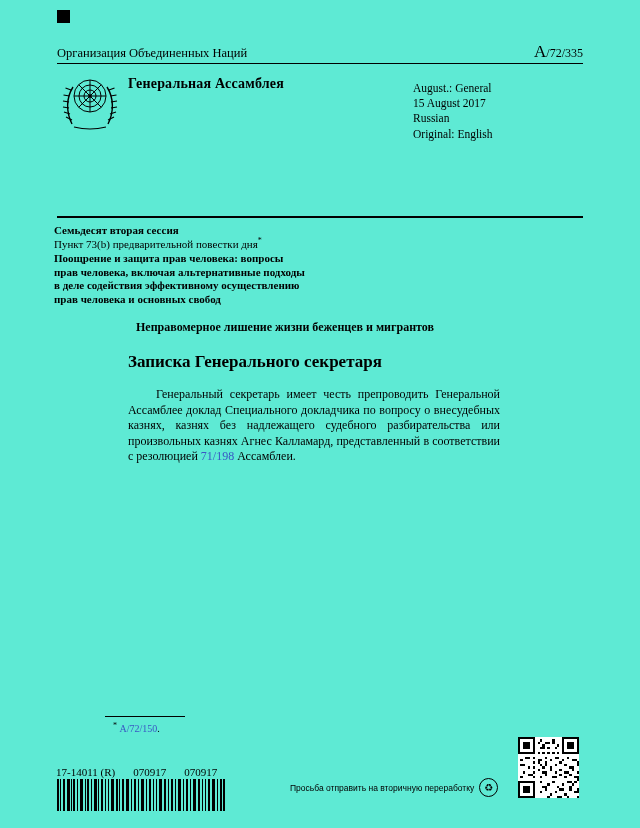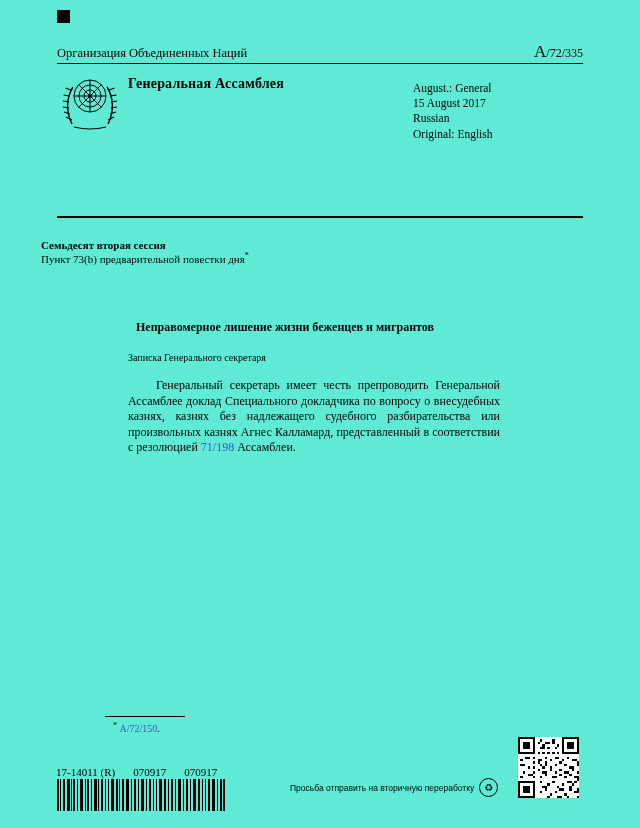--- a/index.html
+++ b/index.html
@@ -30,31 +30,31 @@
     position:absolute;left:128px;top:76px;margin:0;
     font-size:14px;font-weight:bold;letter-spacing:0.2px;
   }
   .distr-block{
     position:absolute;left:413px;top:81px;font-size:11.5px;line-height:1.32;
   }
   .rule-thick{
     position:absolute;left:57px;top:216px;width:526px;border-top:2.5px solid #000;
   }
   .session-block{
-    position:absolute;left:41px;top:224px;width:252px;font-size:11px;line-height:1.26;margin-top:15px;
+    position:absolute;left:54px;top:224px;width:252px;font-size:11px;line-height:1.26;
   }
   .session-line{font-weight:bold;}
   .agenda-item-line{font-weight:normal;}
   .agenda-title{font-weight:bold;}
   sup{font-size:8px;vertical-align:super;line-height:0;}
   .doc-body{
     position:absolute;left:128px;top:312px;width:372px;
   }
   .doc-title{margin:8px;font-size:12px;font-weight:bold;}
-  .doc-subtitle{margin:17px 0 0 0;font-size:10px;font-weight:normal;}
+  .doc-subtitle{margin:17px 0 0 0;font-size:17px;font-weight:bold;}
   .doc-paragraph{
     margin:15px 0 7px 0;font-size:12px;line-height:1.3;
     text-align:justify;text-indent:28px;
   }
   a.doc-link{color:#3a57c4;text-decoration:none;cursor:pointer;}
   .footnote-sep{
     position:absolute;left:105px;top:716px;width:80px;border-top:1px solid #000;
   }
   .footnote{
     position:absolute;left:113px;top:723px;font-size:10px;
@@ -131,20 +131,21 @@
     <div>15 August 2017</div>
     <div>Russian</div>
     <div>Original: English</div>
   </div>
 
   <div class="rule-thick"></div>
 
   <div class="session-block">
     <div class="session-line">Семьдесят вторая сессия</div>
     <div class="agenda-item-line"><span>Пункт 73(b) предварительной повестки дня</span><sup>*</sup></div>
+    <div class="agenda-title">Поощрение и защита прав человека: вопросы прав человека, включая альтернативные подходы в деле содействия эффективному осуществлению прав человека и основных свобод</div>
   </div>
 
   <div class="doc-body">
     <h2 class="doc-title">Неправомерное лишение жизни беженцев и мигрантов</h2>
     <h3 class="doc-subtitle">Записка Генерального секретаря</h3>
     <p class="doc-paragraph"><span>Генеральный секретарь имеет честь препроводить Генеральной Ассамблее доклад Специального докладчика по вопросу о внесудебных казнях, казнях без надлежащего судебного разбирательства или произвольных казнях Агнес Калламард, представленный в соответствии с резолюцией </span><a class="doc-link">71/198</a><span> Ассамблеи.</span></p>
   </div>
 
   <div class="footnote-sep"></div>
 

